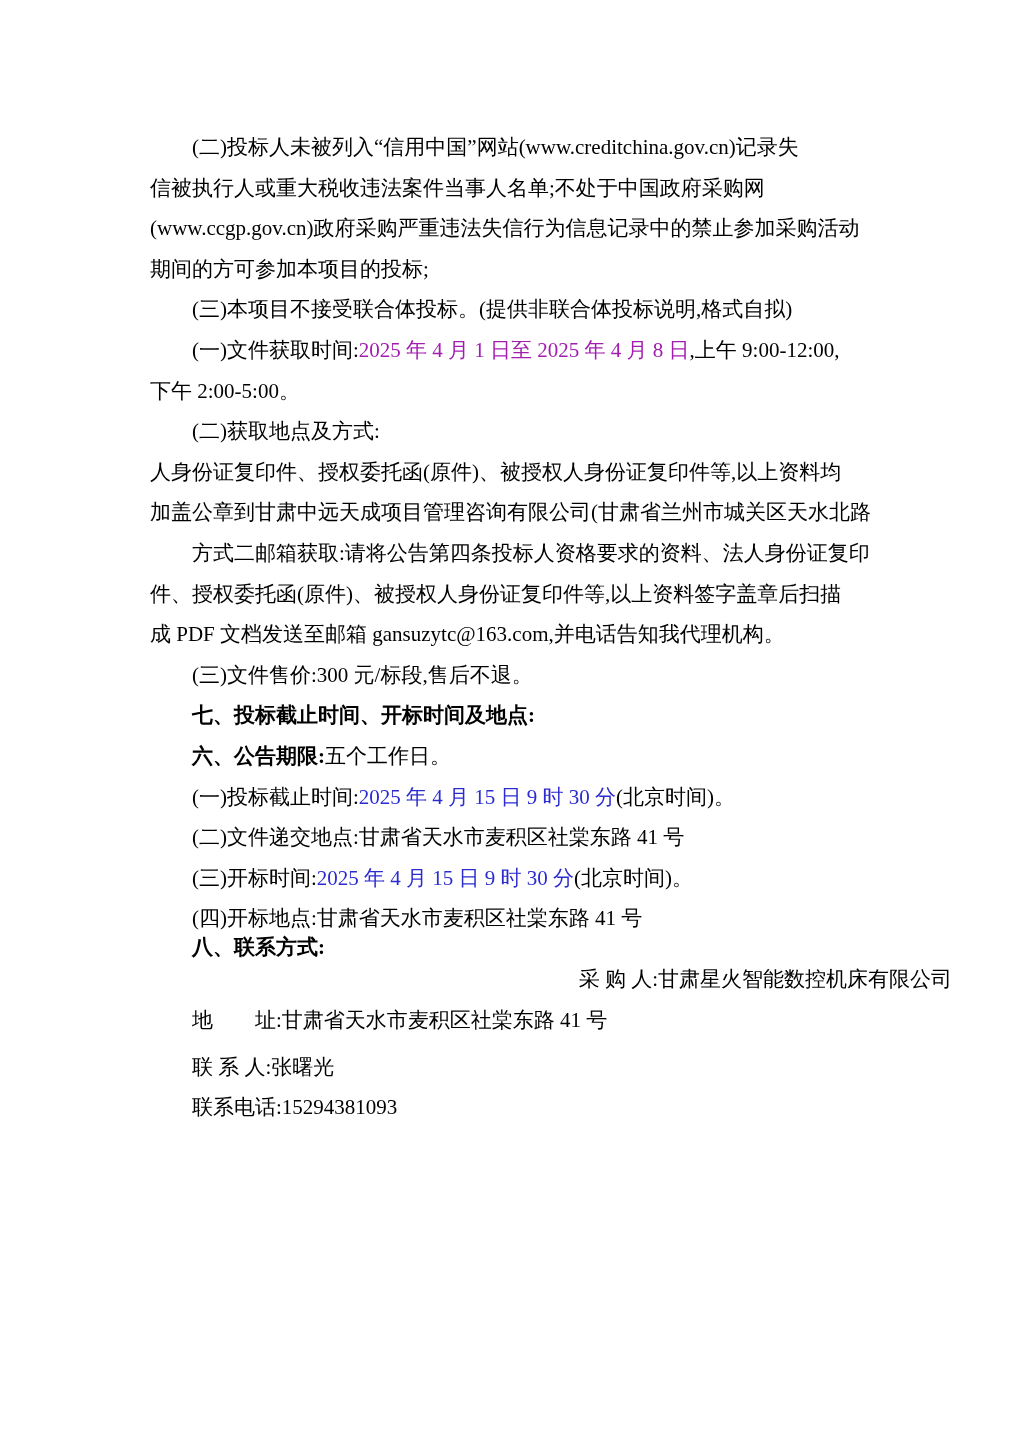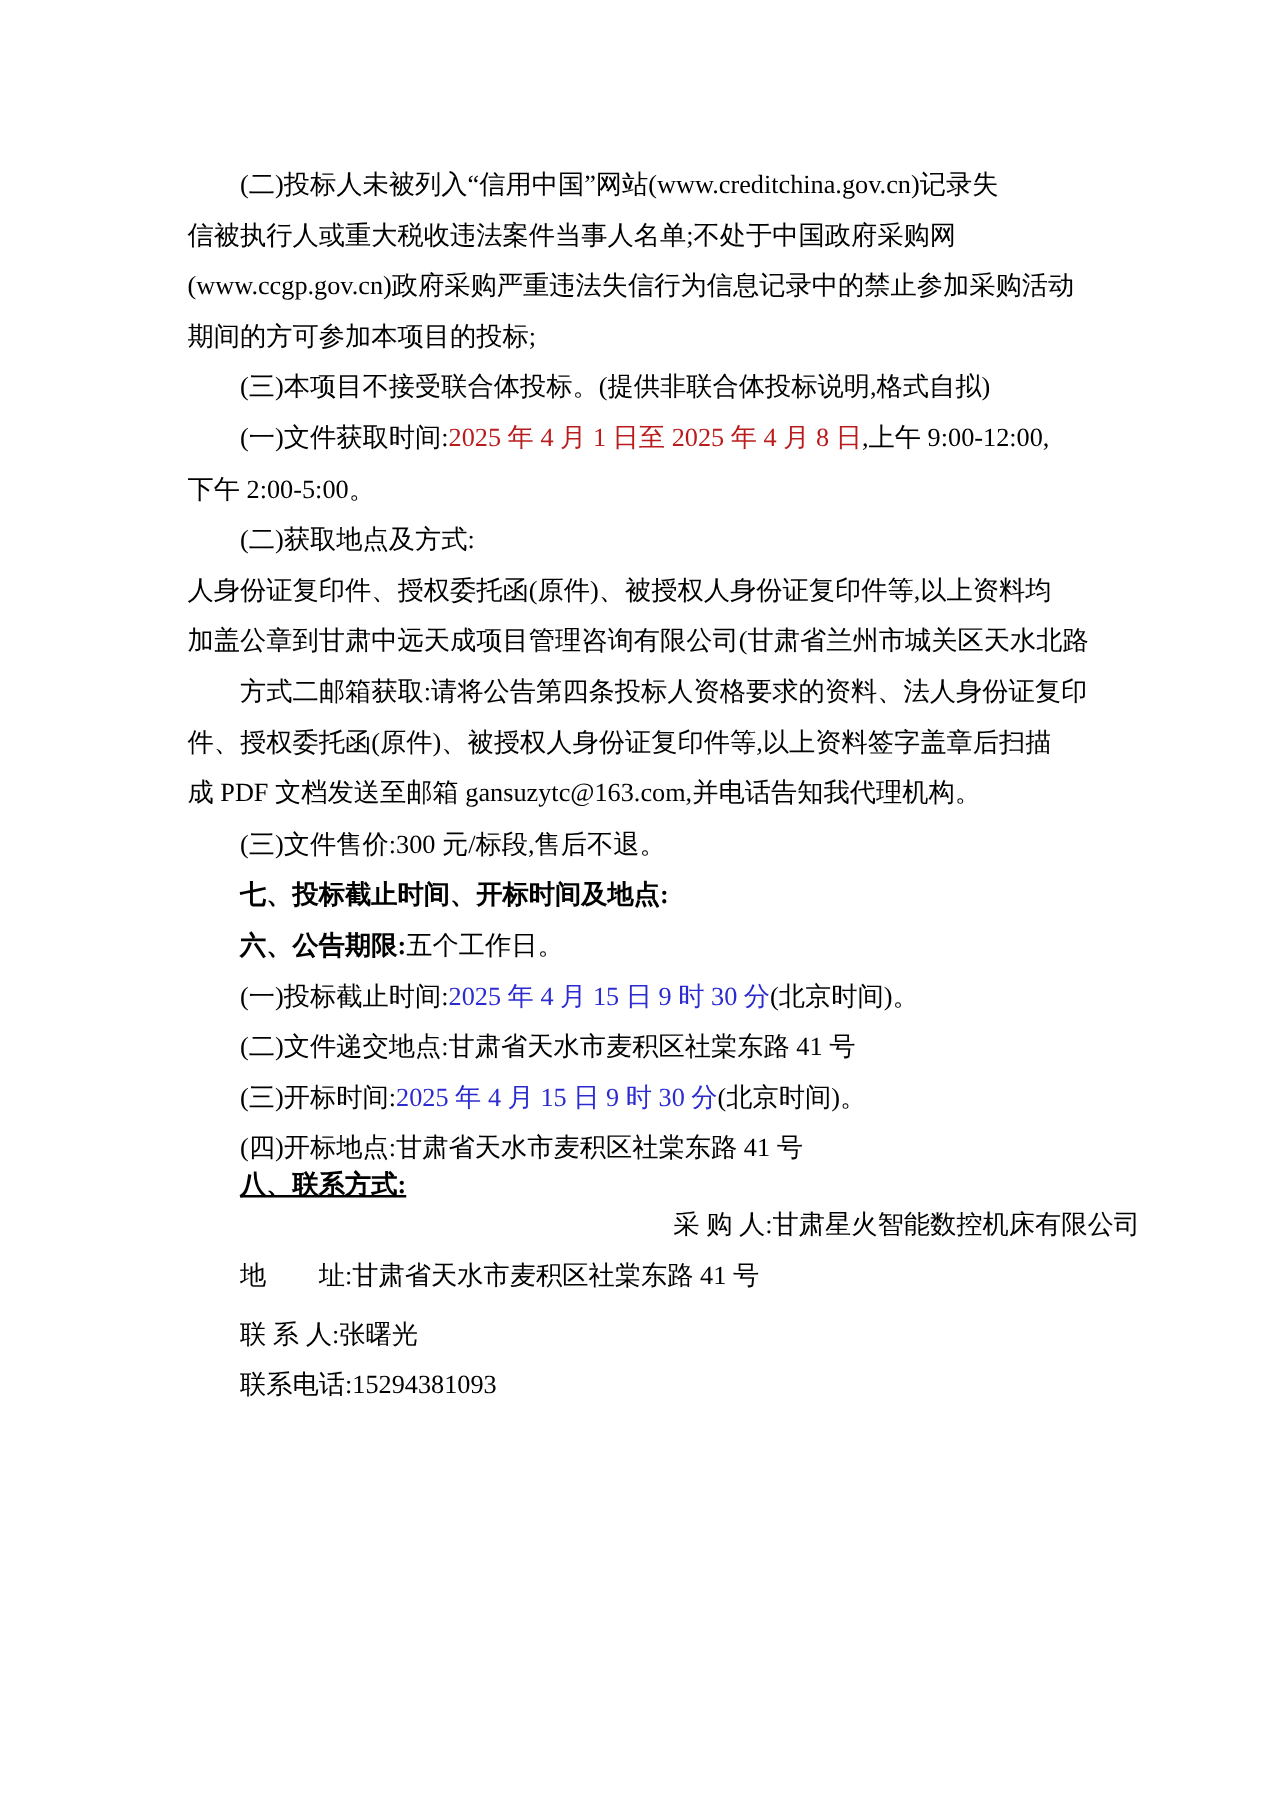--- a/index.html
+++ b/index.html
@@ -6,51 +6,51 @@
   .page {
     position: relative;
     width: 1024px;
     height: 1448px;
     background: #ffffff;
     overflow: hidden;
     font-family: "Liberation Serif", "DejaVu Serif", serif;
     color: #000000;
   }
   .content {
-    padding: 127px 112px 0 150px;
+    padding: 127px 72px 0 150px;
   }
   .line {
     font-size: 21px;
     line-height: 40.6px;
     white-space: pre;
     color: #000000;
   }
   .ind { padding-left: 42px; }        
   .b  { font-weight: bold; }
   .blue { color: #2b2bd0; }
-  .up12 { margin-top: -12px; text-decoration: underline; }
+  .up12 { margin-top: -12px; }
   .up8  { margin-top: -8px; text-align: right; }
   .dn6  { margin-top: 6px; }
   span[data-bind] { display: inline; }
 </style>
 </head>
 <body>
 
 <div class="page">
   <div class="content">
 
     <div class="line ind"><span data-bind="document.lines.0.runs.0.text">(二)投标人未被列入“信用中国”网站(www.creditchina.gov.cn)记录失</span></div>
     <div class="line"><span data-bind="document.lines.1.runs.0.text">信被执行人或重大税收违法案件当事人名单;不处于中国政府采购网</span></div>
     <div class="line"><span data-bind="document.lines.2.runs.0.text">(www.ccgp.gov.cn)政府采购严重违法失信行为信息记录中的禁止参加采购活动</span></div>
     <div class="line"><span data-bind="document.lines.3.runs.0.text">期间的方可参加本项目的投标;</span></div>
 
     <div class="line ind"><span data-bind="document.lines.4.runs.0.text">(三)本项目不接受联合体投标。(提供非联合体投标说明,格式自拟)</span></div>
 
 
-    <div class="line ind"><span data-bind="document.lines.6.runs.0.text">(一)文件获取时间:</span><span class="blue" data-bind="document.lines.6.runs.1.text" style="color: #b91c1c;">2025 年 4 月 1 日至 2025 年 4 月 8 日</span><span data-bind="document.lines.6.runs.2.text">,上午 9:00-12:00,</span></div>
+    <div class="line ind"><span data-bind="document.lines.6.runs.0.text">(一)文件获取时间:</span><span class="blue" data-bind="document.lines.6.runs.1.text" style="color: #a21caf;">2025 年 4 月 1 日至 2025 年 4 月 8 日</span><span data-bind="document.lines.6.runs.2.text">,上午 9:00-12:00,</span></div>
     <div class="line"><span data-bind="document.lines.7.runs.0.text">下午 2:00-5:00。</span></div>
 
     <div class="line ind"><span data-bind="document.lines.8.runs.0.text">(二)获取地点及方式:</span></div>
 
     <div class="line"><span data-bind="document.lines.10.runs.0.text">人身份证复印件、授权委托函(原件)、被授权人身份证复印件等,以上资料均</span></div>
     <div class="line"><span data-bind="document.lines.11.runs.0.text">加盖公章到甘肃中远天成项目管理咨询有限公司(甘肃省兰州市城关区天水北路</span></div>
 
     <div class="line ind"><span data-bind="document.lines.13.runs.0.text">方式二邮箱获取:请将公告第四条投标人资格要求的资料、法人身份证复印</span></div>
     <div class="line"><span data-bind="document.lines.14.runs.0.text">件、授权委托函(原件)、被授权人身份证复印件等,以上资料签字盖章后扫描</span></div>
     <div class="line"><span data-bind="document.lines.15.runs.0.text">成 PDF 文档发送至邮箱 gansuzytc@163.com,并电话告知我代理机构。</span></div>

